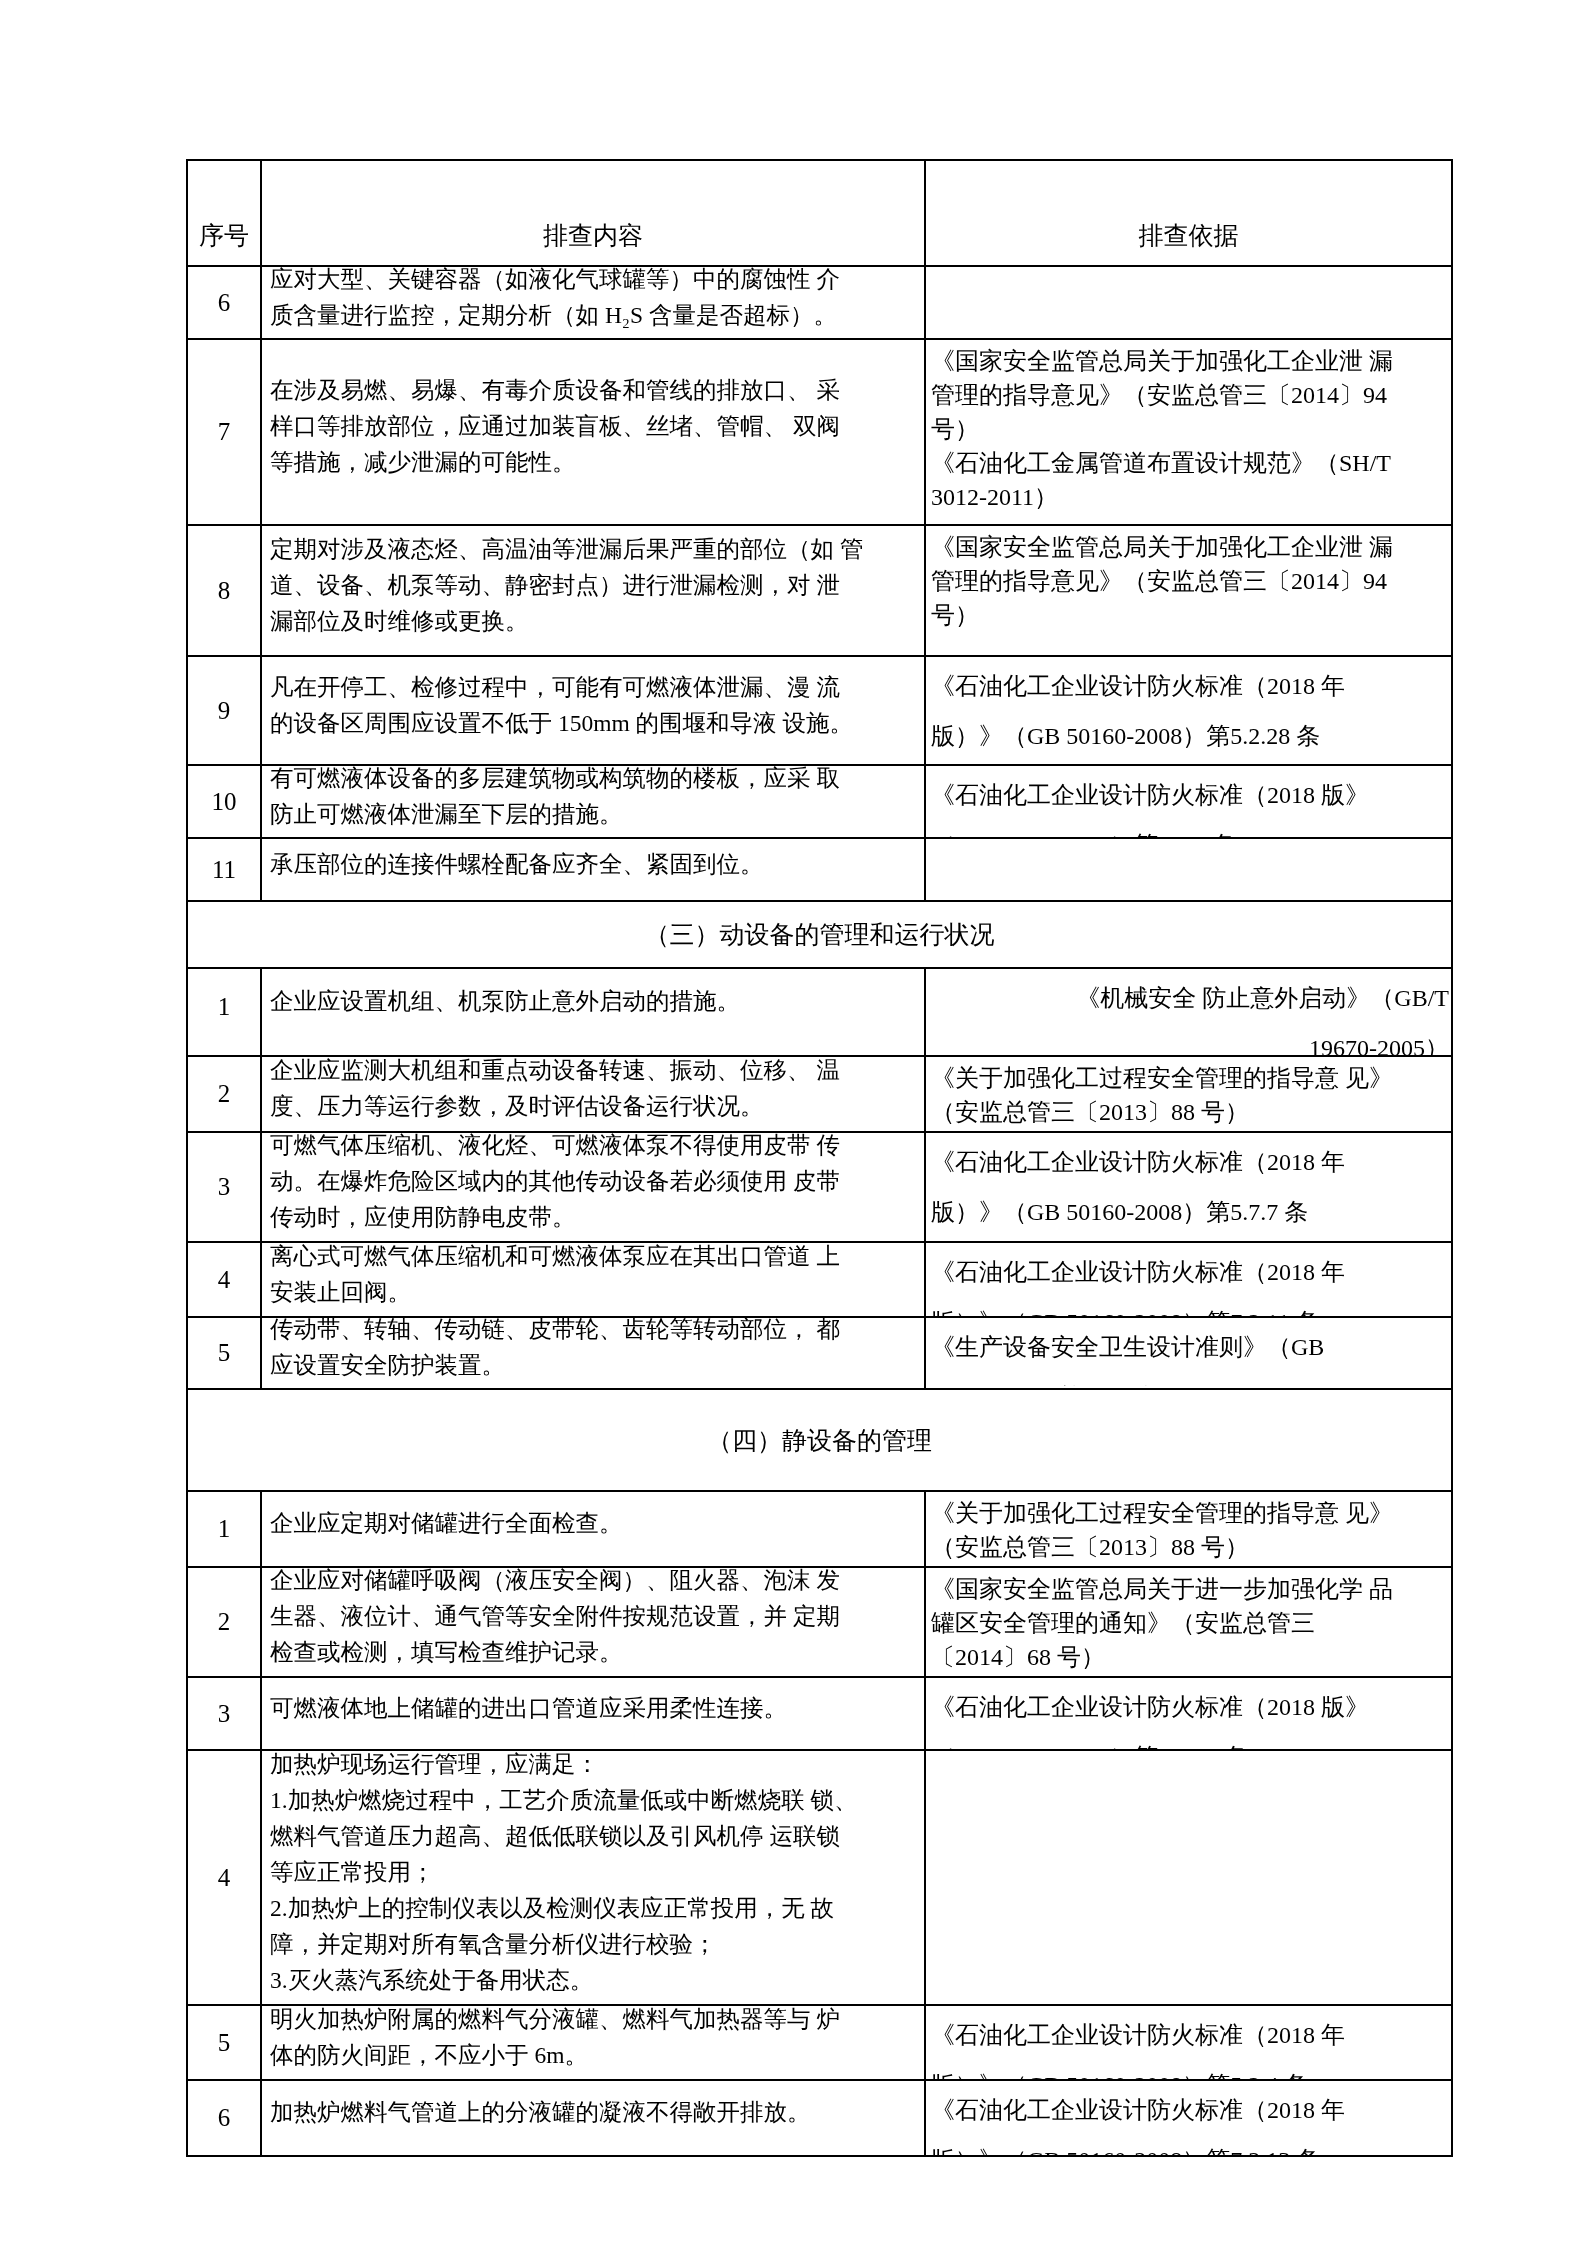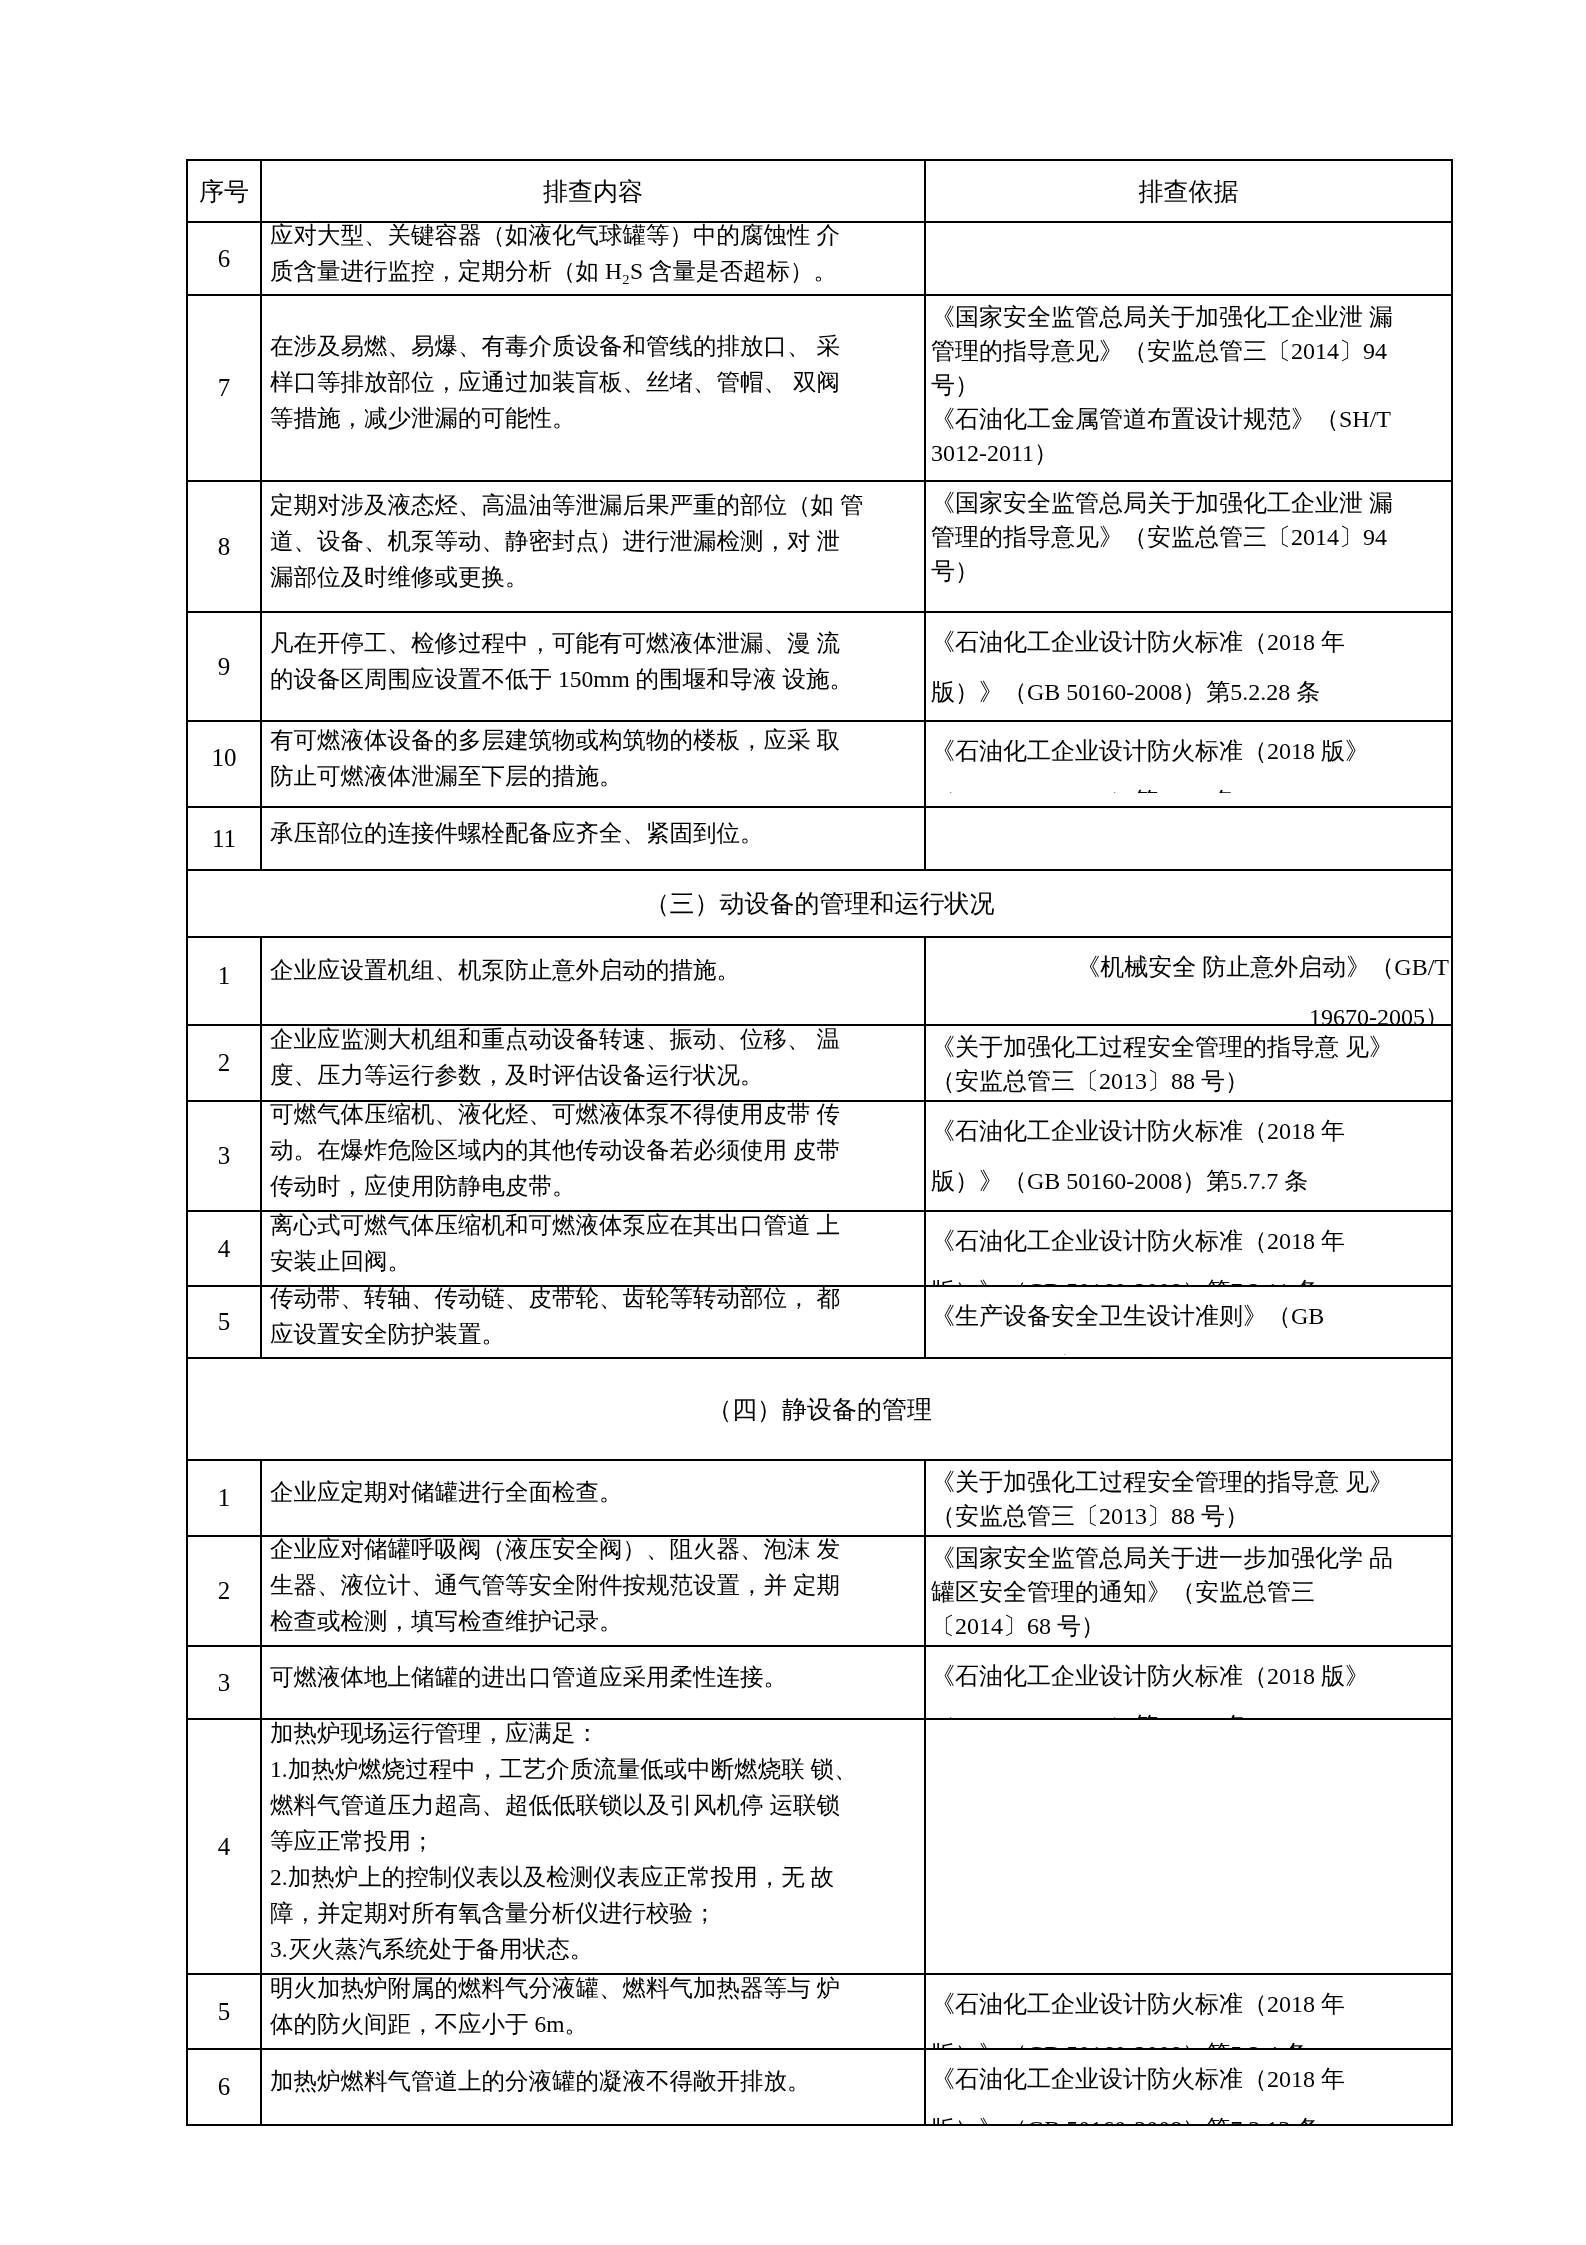--- a/index.html
+++ b/index.html
@@ -26,20 +26,21 @@
   }
   .cellbox{
     overflow:hidden;
     box-sizing:border-box;
   }
   
   thead .cellbox{
     height:60px;
     display:flex;align-items:center;justify-content:center;
     font-size:25px;
+    margin-top:44px;
   }
   
   .no-cell .cellbox{
     display:flex;align-items:center;justify-content:center;
     font-size:25px;
   }
   
   .content-cell .cellbox{
     display:flex;align-items:center;
     padding:0 4px 12px 8px;
@@ -183,21 +184,21 @@
     </td>
   </tr>
 
   <tr>
     <td class="no-cell">
       <div class="cellbox" style="height: 71px;">
               <span>10</span>
             </div>
     </td>
     <td class="content-cell">
-      <div class="cellbox" style="height: 84px;">
+      <div class="cellbox" style="height: 71px;">
               <span class="content-text">有可燃液体设备的多层建筑物或构筑物的楼板，应采 取
 防止可燃液体泄漏至下层的措施。</span>
             </div>
     </td>
     <td class="basis-cell">
       <div class="cellbox" style="height: 71px;">
               <span class="basis-text loose">《石油化工企业设计防火标准（2018 版》
 （GB 50160-2008）第5.7.5 条</span>
             </div>
     </td>

